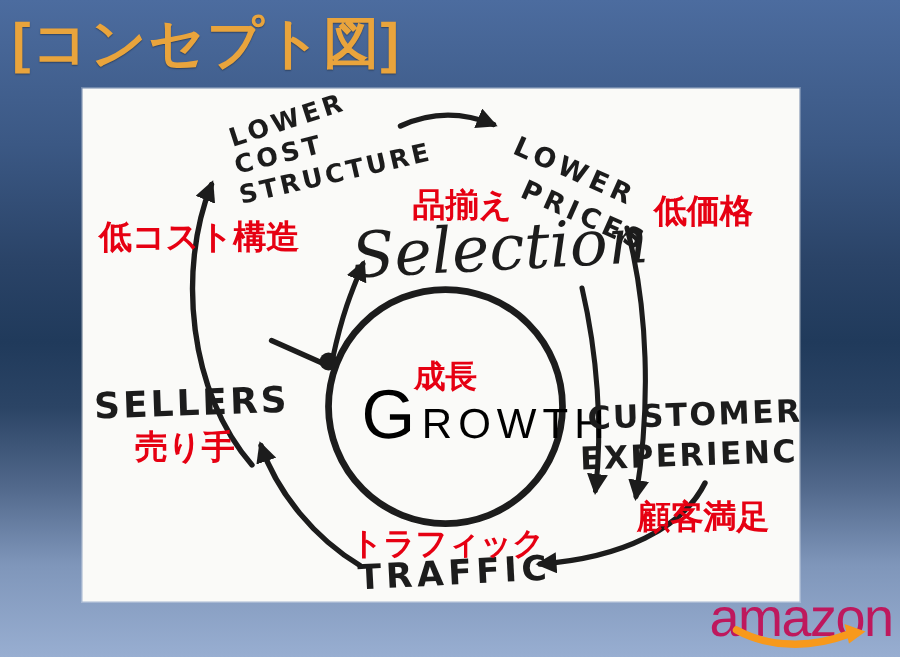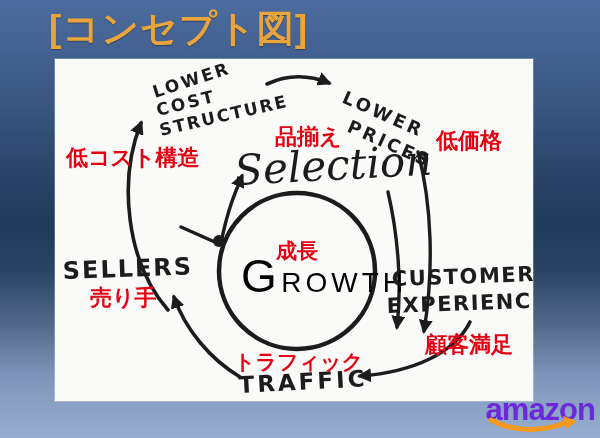--- a/index.html
+++ b/index.html
@@ -7,21 +7,20 @@
     width:600px;height:438px;overflow:hidden;position:relative;
     font-family:"Liberation Sans", sans-serif;
     background:linear-gradient(180deg,#4c6c9f 0%,#3b5884 22%,#2a4367 40%,#203a5b 52%,#2b4465 62%,#51688b 74%,#7f96ba 86%,#98aed1 100%);
   }
   .slide-title{
     position:absolute;left:8px;top:4px;
     font-size:37px;font-weight:bold;letter-spacing:1px;
     color:#e9a43c;
     text-shadow:0 1px 1px rgba(0,0,0,.35);
     white-space:nowrap;
-    margin-left:41px;
   }
   .panel{
     position:absolute;left:55px;top:59px;width:478px;height:342px;
     background:#fafaf8;
     box-shadow:0 0 0 1px rgba(255,255,255,.25);
   }
   .panel svg{display:block;}
   text.hand{
     font-family:"DejaVu Sans", sans-serif;
     font-weight:bold;
@@ -39,22 +38,22 @@
   }
   path.stroke, circle.stroke, line.stroke{
     fill:none;stroke:#1c1c1c;stroke-linecap:round;
   }
   .amazon-logo{
     position:absolute;right:3px;bottom:4px;width:120px;height:36px;
   }
   .amazon-word{
     position:absolute;right:2px;top:-4px;
     font-family:"Liberation Sans", sans-serif;
-    font-weight:bold;font-size:31px;letter-spacing:-1px;
-    color:#6d28d9;line-height:1;
+    font-weight:normal;font-size:36px;letter-spacing:-1px;
+    color:#be185d;line-height:1;
   }
   .amazon-smile{position:absolute;right:16px;bottom:-2px;}
 </style>
 </head>
 <body>
 
 <div class="slide-title">[コンセプト図]</div>
 
 <div class="panel">
   <svg width="478" height="342" viewBox="0 0 478 342">

